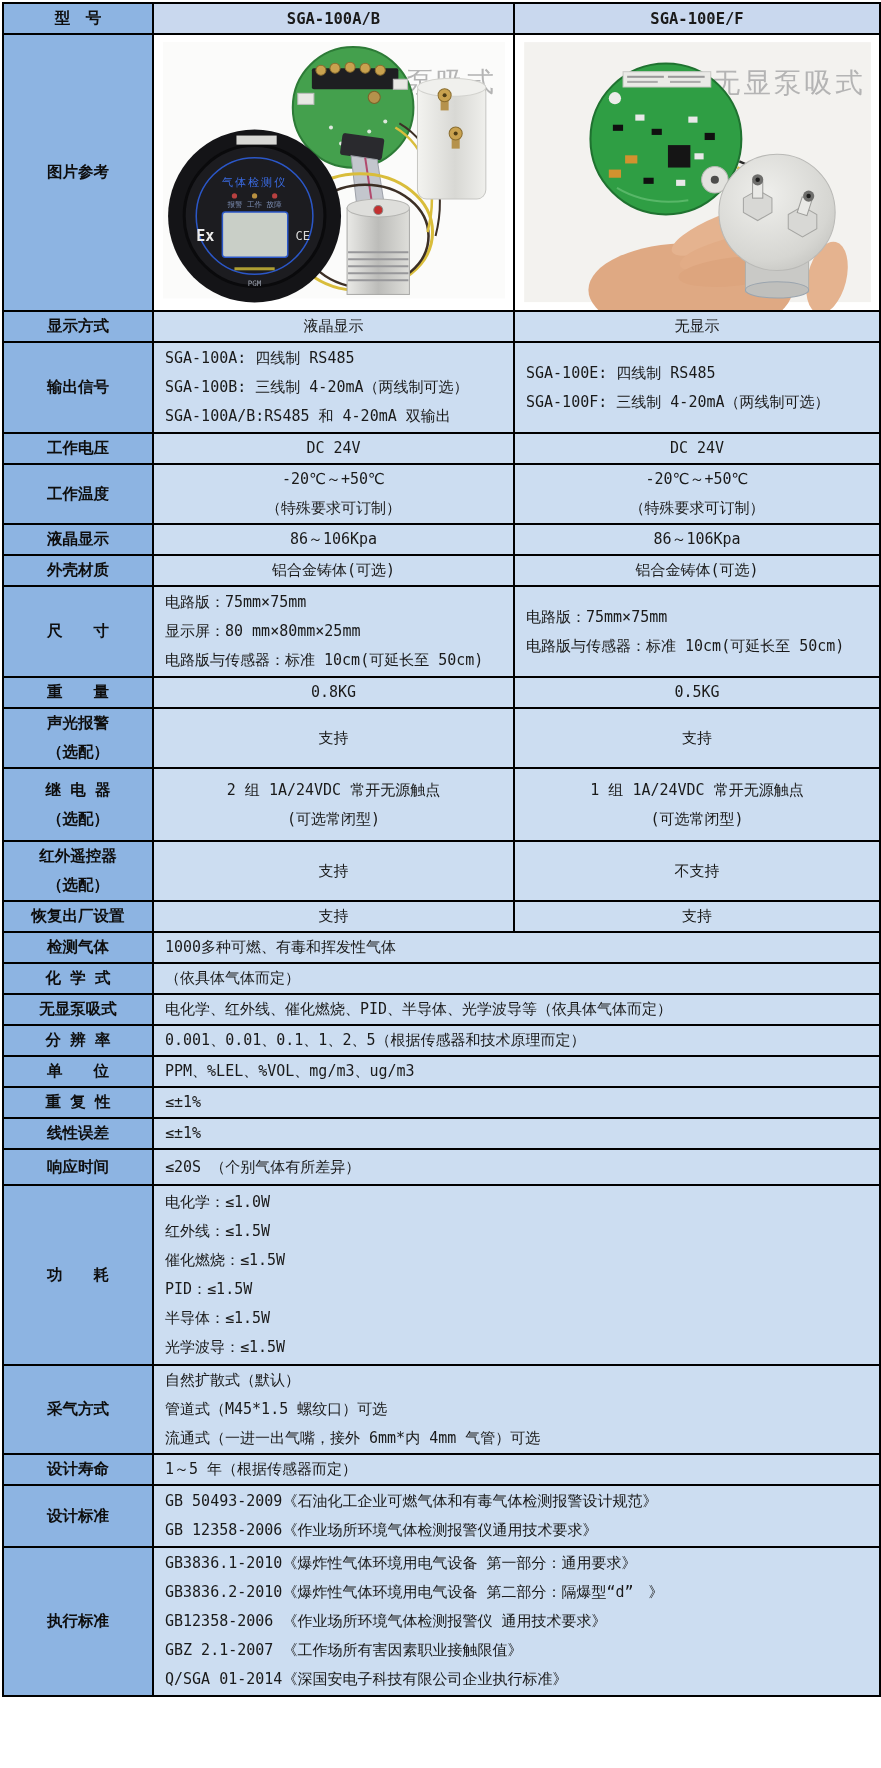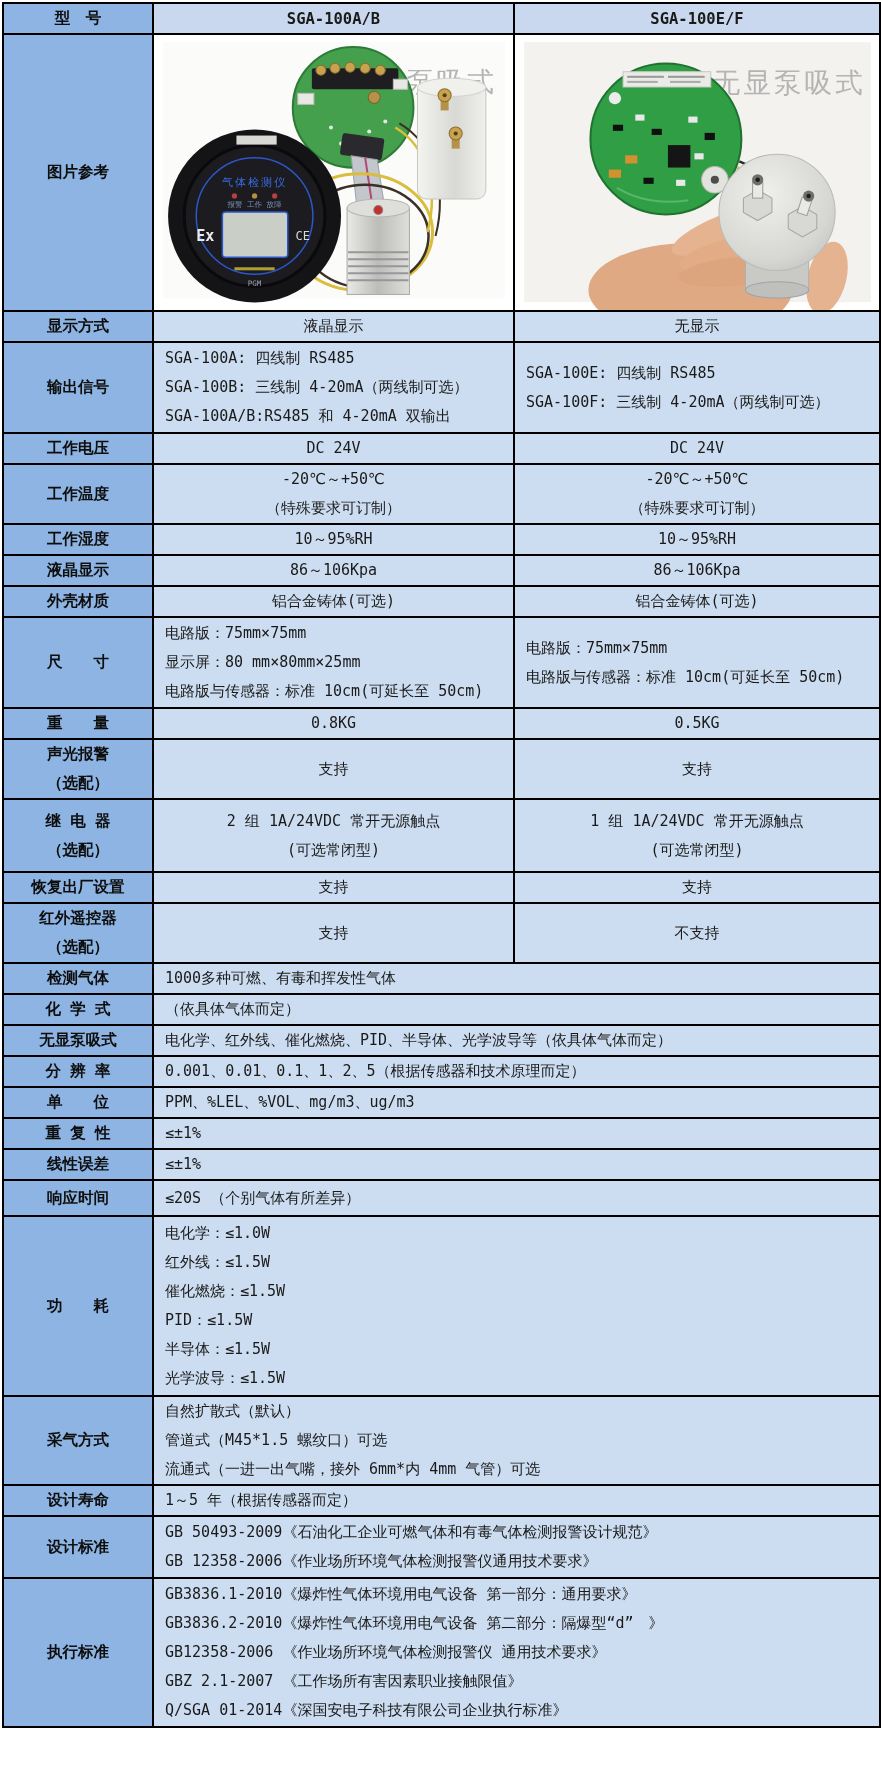--- a/index.html
+++ b/index.html
@@ -216,25 +216,20 @@
     <td class="val c">DC 24V</td>
   </tr>
   <tr style="height:59px">
     <th class="lbl">工作温度</th>
     <td class="val c">-20℃～+50℃
 （特殊要求可订制）</td>
     <td class="val c">-20℃～+50℃
 （特殊要求可订制）</td>
   </tr>
   <tr style="height:28px">
-    <th class="lbl">工作湿度</th>
-    <td class="val c">10～95%RH</td>
-    <td class="val c">10～95%RH</td>
-  </tr>
-  <tr style="height:28px">
     <th class="lbl">液晶显示</th>
     <td class="val c">86～106Kpa</td>
     <td class="val c">86～106Kpa</td>
   </tr>
   <tr style="height:29px">
     <th class="lbl">外壳材质</th>
     <td class="val c">铝合金铸体(可选)</td>
     <td class="val c">铝合金铸体(可选)</td>
   </tr>
   <tr style="height:91px">
@@ -257,30 +252,30 @@
     <td class="val c">支持</td>
   </tr>
   <tr style="height:73px">
     <th class="lbl">继 电 器
 （选配）</th>
     <td class="val c">2 组 1A/24VDC 常开无源触点
 (可选常闭型)</td>
     <td class="val c">1 组 1A/24VDC 常开无源触点
 (可选常闭型)</td>
   </tr>
-  <tr style="height:28px">
-    <th class="lbl">恢复出厂设置</th>
-    <td class="val c">支持</td>
-    <td class="val c">支持</td>
-  </tr>
   <tr style="height:60px">
     <th class="lbl">红外遥控器
 （选配）</th>
     <td class="val c">支持</td>
     <td class="val c">不支持</td>
+  </tr>
+  <tr style="height:28px">
+    <th class="lbl">恢复出厂设置</th>
+    <td class="val c">支持</td>
+    <td class="val c">支持</td>
   </tr>
 
   <tr style="height:29px">
     <th class="lbl">检测气体</th>
     <td class="val l" colspan="2">1000多种可燃、有毒和挥发性气体</td>
   </tr>
   <tr style="height:29px">
     <th class="lbl">化 学 式</th>
     <td class="val l" colspan="2">（依具体气体而定）</td>
   </tr>

